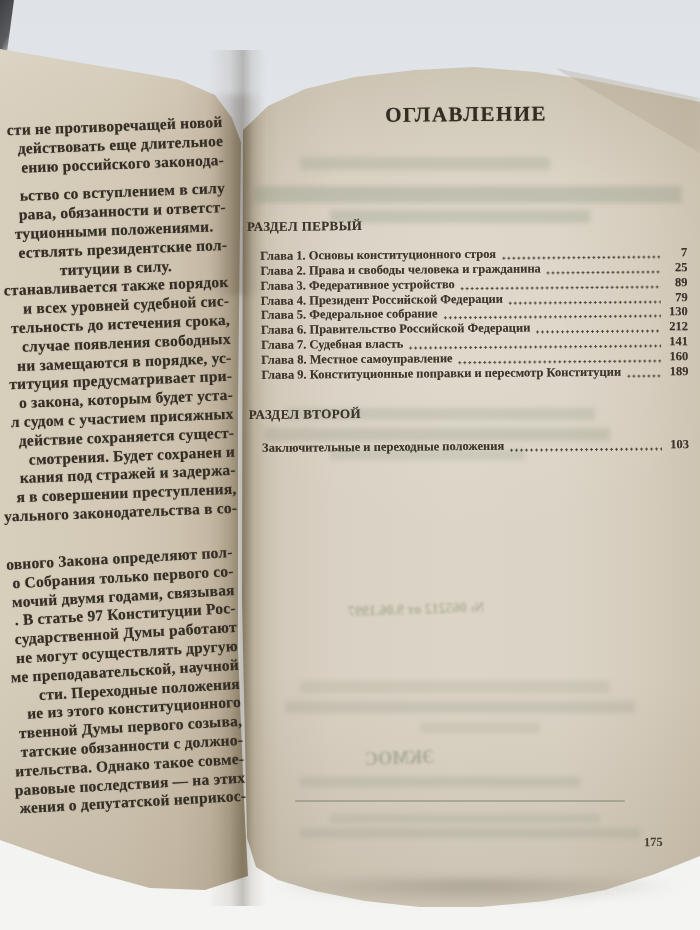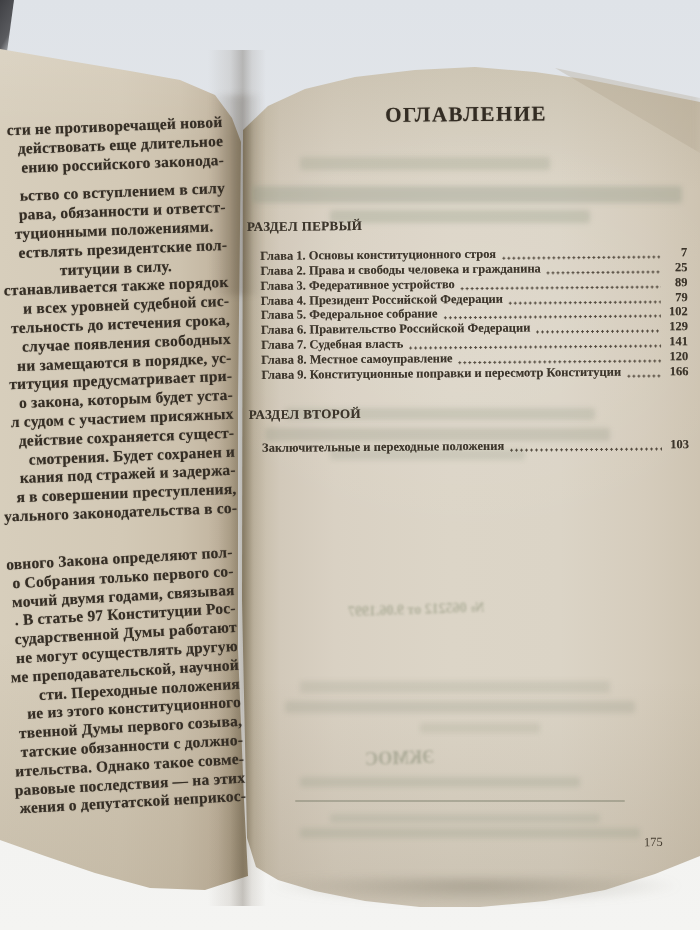--- a/index.html
+++ b/index.html
@@ -78,21 +78,21 @@
   .toc-entries-second{margin-top:18px;}
   .toc-entry{display:flex;align-items:flex-end;height:14.9px;font-size:12.5px;font-weight:bold;}
   .toc-entry-label{white-space:nowrap;text-shadow:0 0 0.5px rgba(60,53,43,0.45);}
   .toc-dot-leader{
     flex:1;height:3px;margin:0 3px 2px 5px;
     background-image:radial-gradient(circle,rgba(62,53,42,0.85) 1px,rgba(62,53,42,0) 1.3px);
     background-size:5px 3px;background-repeat:repeat-x;background-position:0 50%;
   }
   .toc-entry-page{min-width:24px;text-align:right;text-shadow:0 0 0.5px rgba(60,53,43,0.45);}
   .folio{
-    position:absolute;left:644px;top:835px;font-size:12.5px;font-weight:normal;
+    position:absolute;left:644px;top:835px;font-size:12.5px;font-weight:bold;
     color:#453d31;transform:rotate(-1deg);
   }
   
   .bleed-bar{position:absolute;border-radius:3px;filter:blur(2.5px);}
   .bleed-text{
     position:absolute;font-weight:bold;white-space:nowrap;
     transform:scaleX(-1) rotate(2deg);filter:blur(1.1px);
   }
   .shadow-under{
     position:absolute;left:265px;top:878px;width:420px;height:26px;
@@ -191,41 +191,41 @@
         <span class="toc-entry-page">89</span>
       </div>
       <div class="toc-entry">
         <span class="toc-entry-label">Глава 4. Президент Российской Федерации</span>
         <span class="toc-dot-leader"></span>
         <span class="toc-entry-page">79</span>
       </div>
       <div class="toc-entry">
         <span class="toc-entry-label">Глава 5. Федеральное собрание</span>
         <span class="toc-dot-leader"></span>
-        <span class="toc-entry-page">102</span>
+        <span class="toc-entry-page">130</span>
       </div>
       <div class="toc-entry">
         <span class="toc-entry-label">Глава 6. Правительство Российской Федерации</span>
         <span class="toc-dot-leader"></span>
-        <span class="toc-entry-page">129</span>
+        <span class="toc-entry-page">212</span>
       </div>
       <div class="toc-entry">
         <span class="toc-entry-label">Глава 7. Судебная власть</span>
         <span class="toc-dot-leader"></span>
         <span class="toc-entry-page">141</span>
       </div>
       <div class="toc-entry">
         <span class="toc-entry-label">Глава 8. Местное самоуправление</span>
         <span class="toc-dot-leader"></span>
-        <span class="toc-entry-page">120</span>
+        <span class="toc-entry-page">160</span>
       </div>
       <div class="toc-entry">
         <span class="toc-entry-label">Глава 9. Конституционные поправки и пересмотр Конституции</span>
         <span class="toc-dot-leader"></span>
-        <span class="toc-entry-page">166</span>
+        <span class="toc-entry-page">189</span>
       </div>
     </div>
 
     <div class="toc-section-heading heading-second">РАЗДЕЛ ВТОРОЙ</div>
     <div class="toc-entries toc-entries-second">
       <div class="toc-entry">
         <span class="toc-entry-label">Заключительные и переходные положения</span>
         <span class="toc-dot-leader"></span>
         <span class="toc-entry-page">103</span>
       </div>

